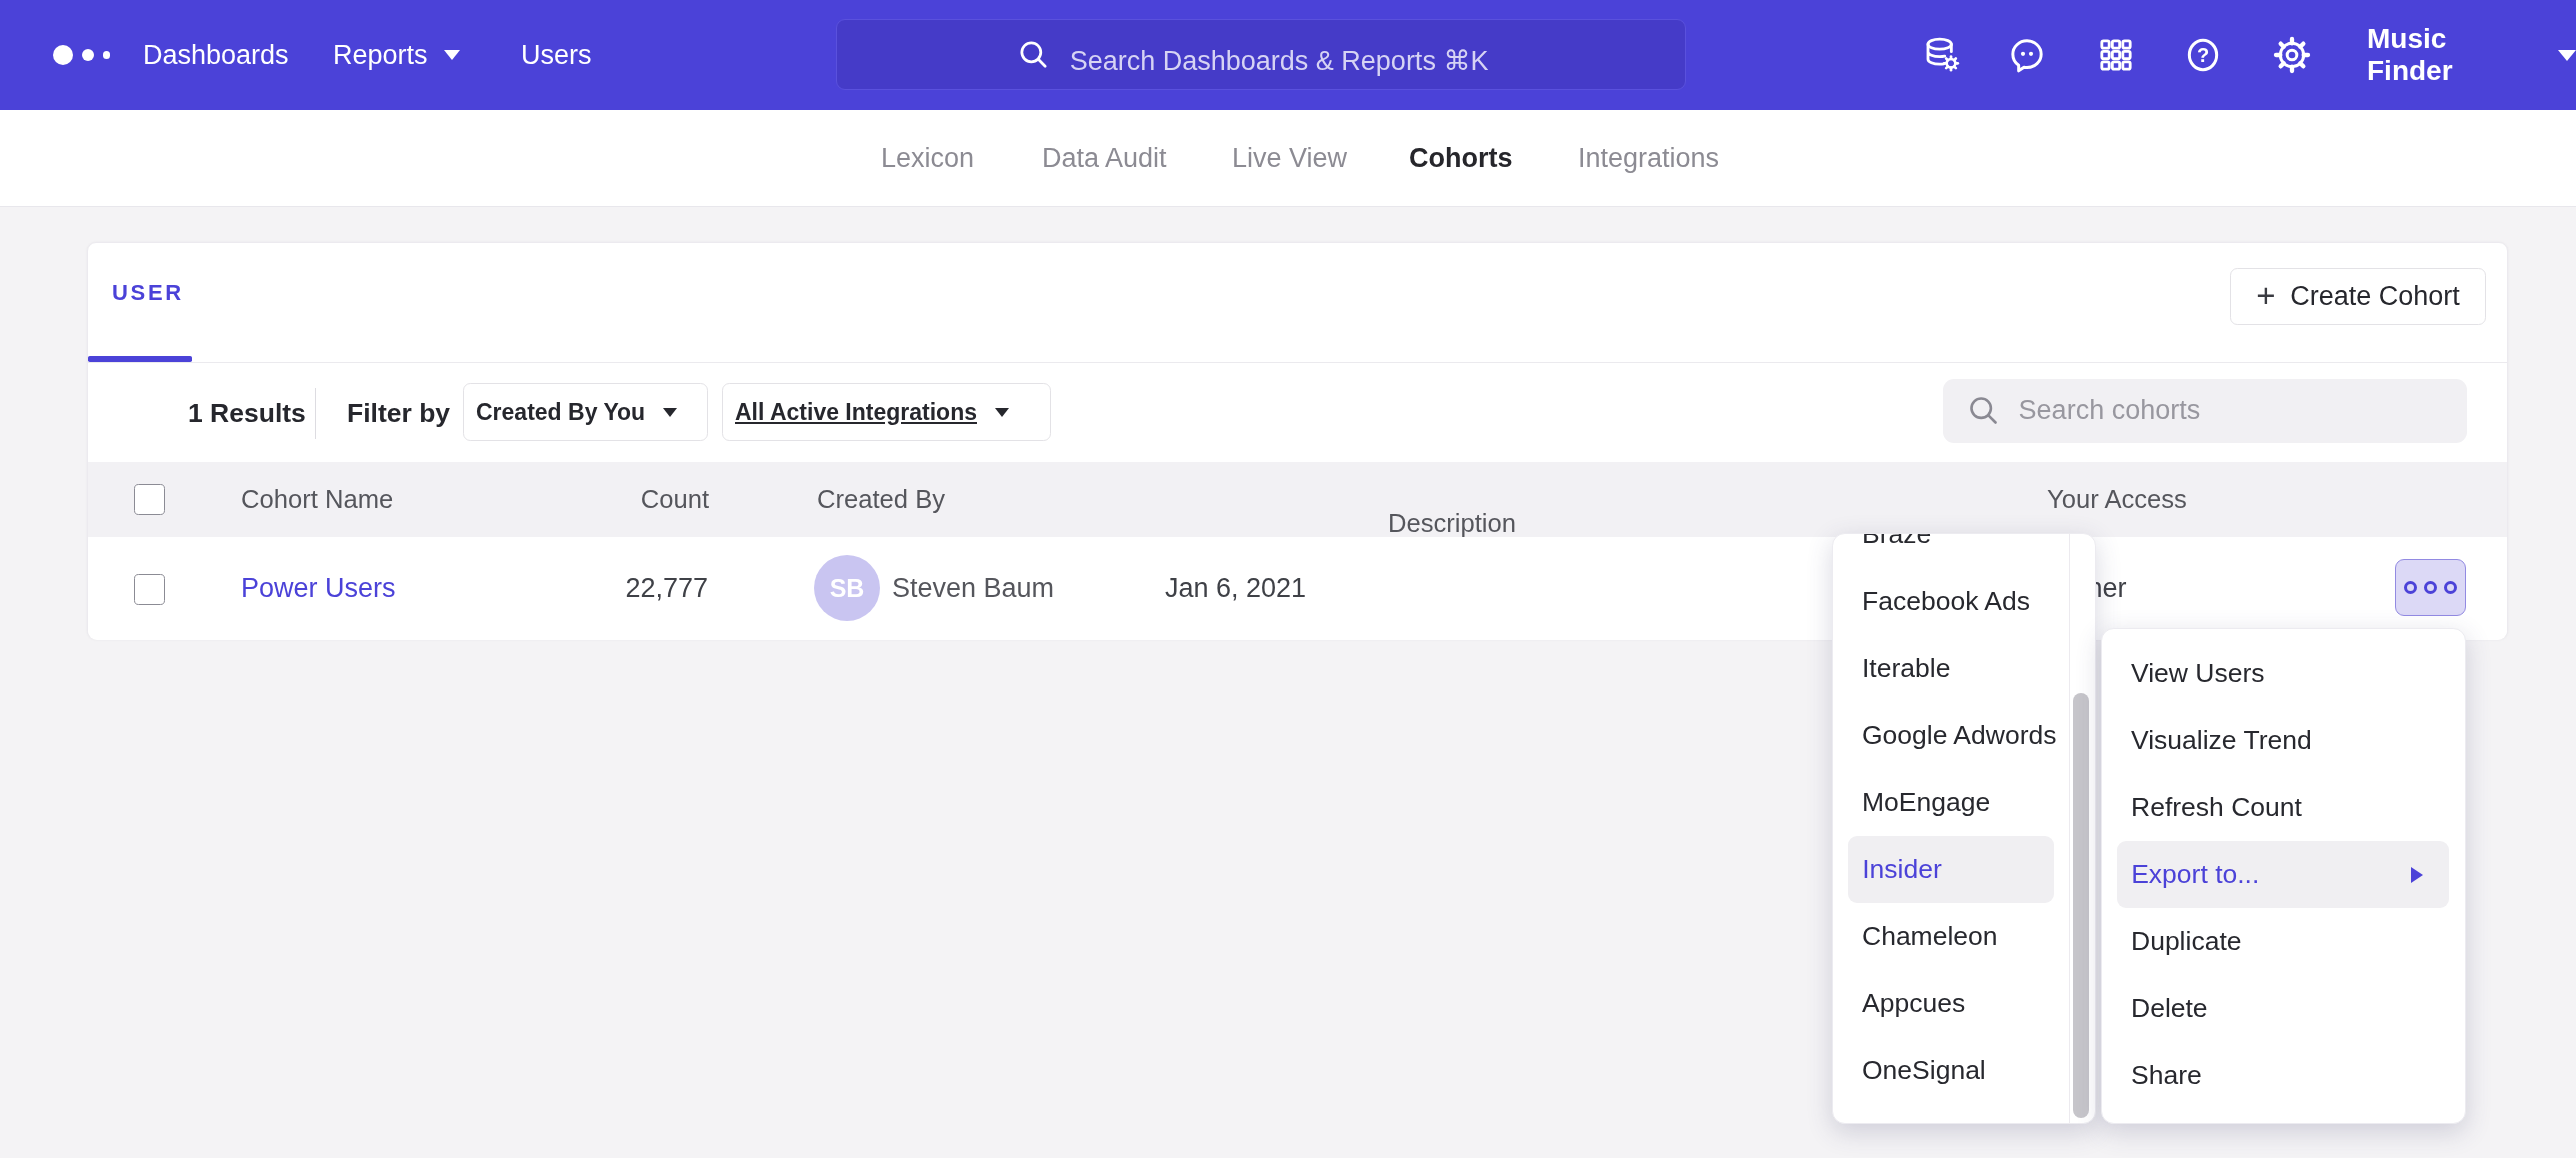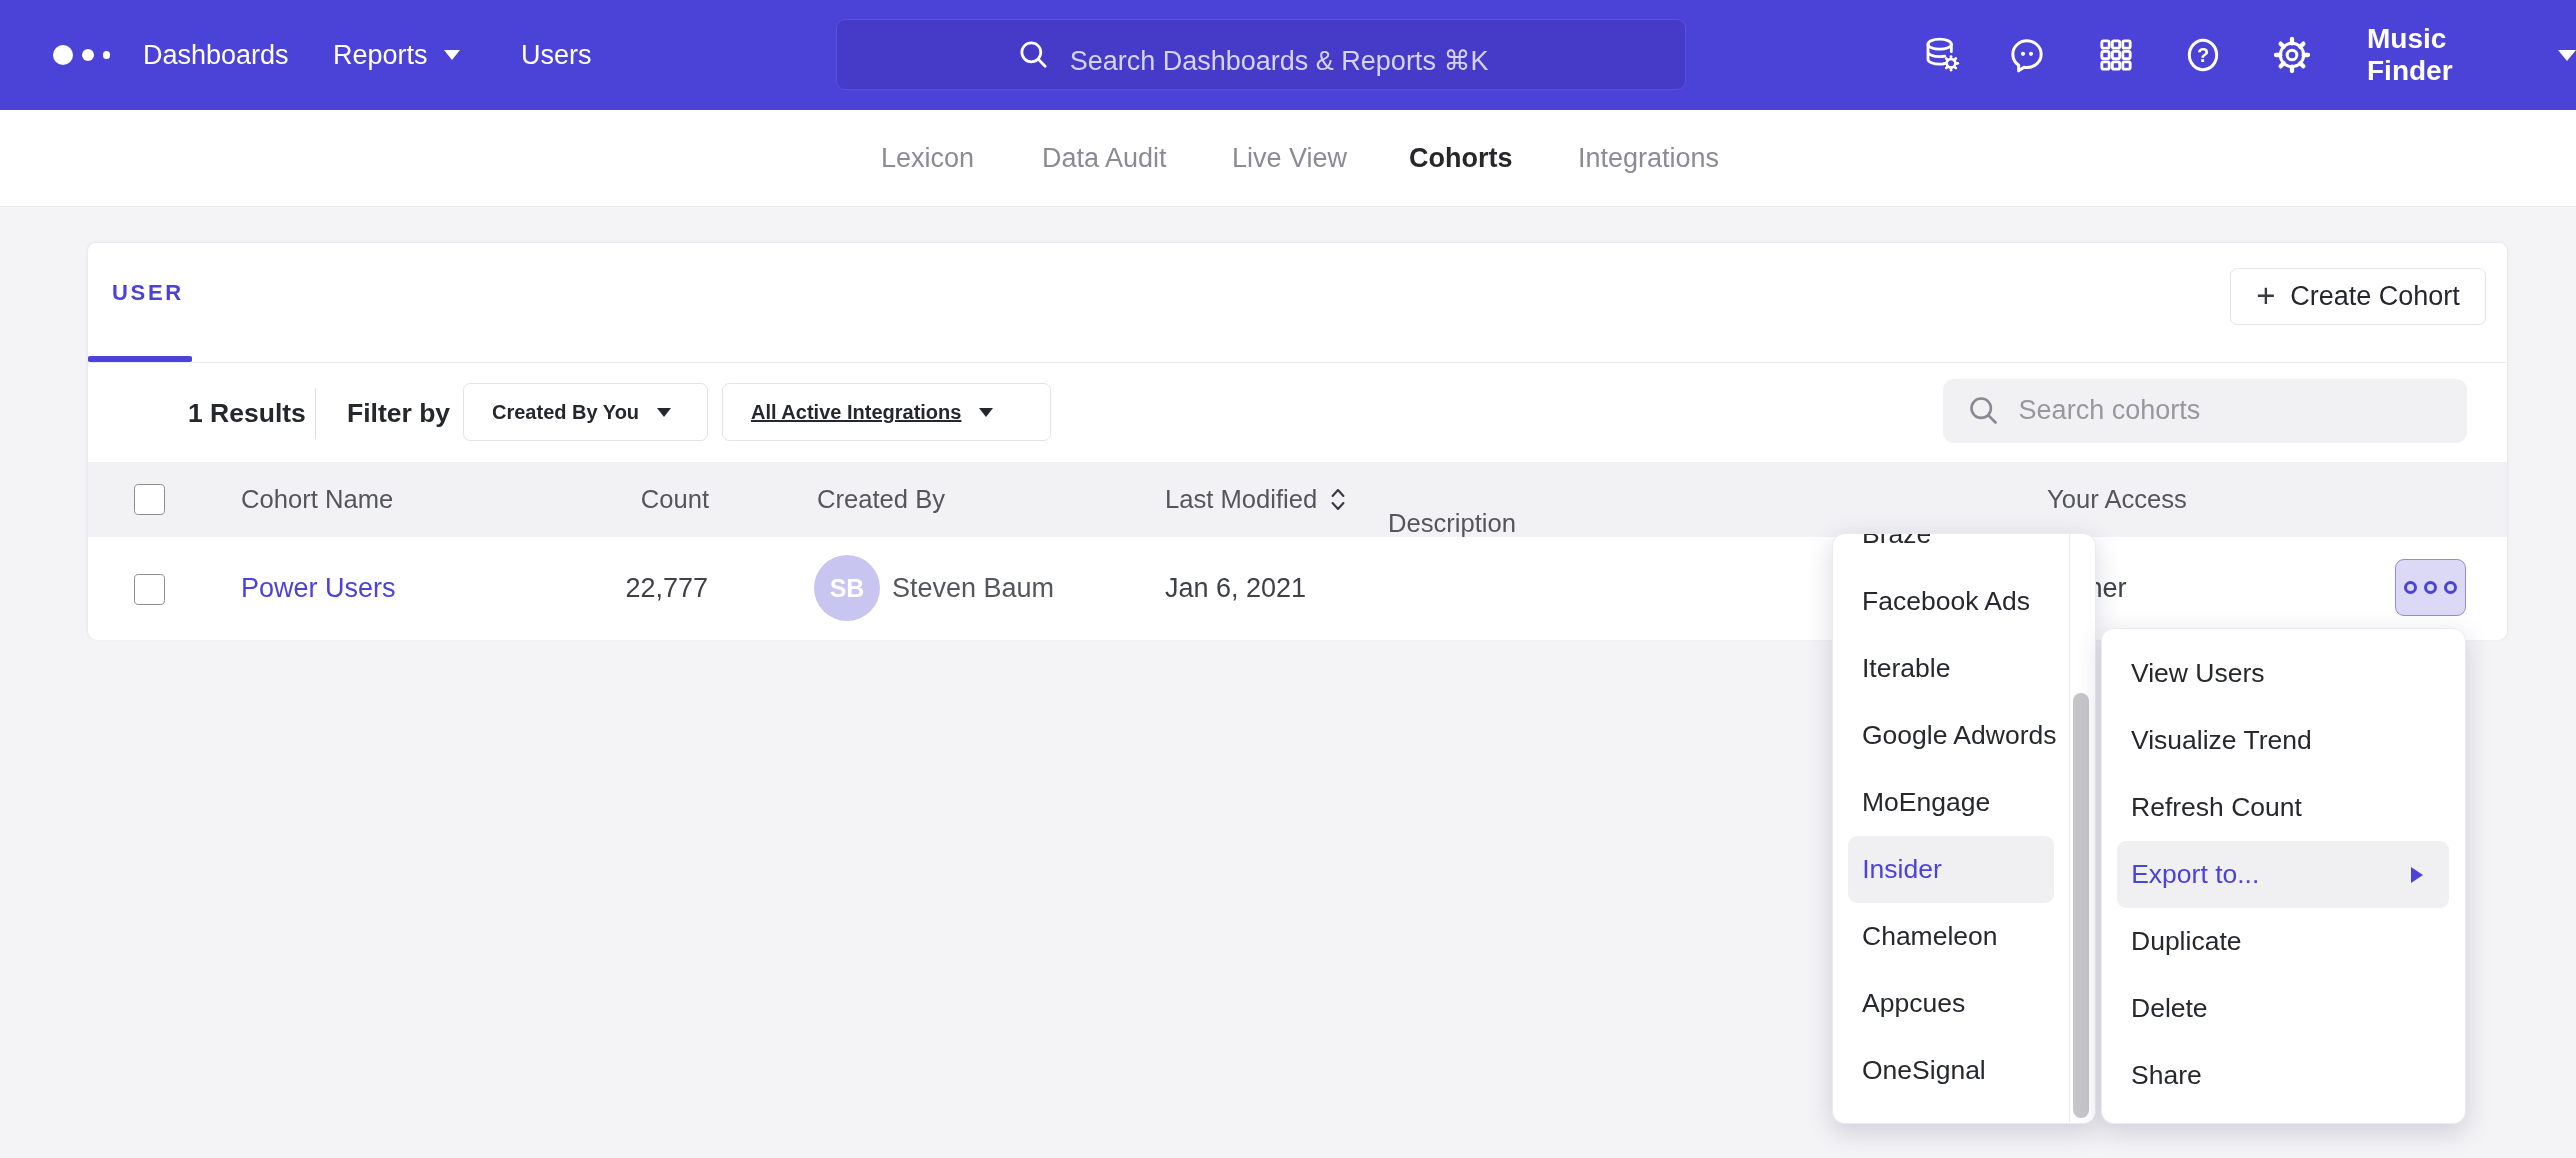--- a/index.html
+++ b/index.html
@@ -32,21 +32,21 @@
   .type-row { position:absolute; left:0; top:0; width:100%; height:120px; border-bottom:0.9px solid #ebeaee; }
   .type-tab { position:absolute; left:24px; top:37px; font-size:22px; font-weight:700; letter-spacing:2.7px; color:#4b42d8; cursor:pointer; }
   .type-underline { position:absolute; left:0; top:113px; width:104px; height:6.4px; background:#4b42d8; border-radius:1.8px; }
   .create-btn { position:absolute; left:2142px; top:25px; width:256px; height:57px; border:0.9px solid #e3e2e6; border-radius:7.3px; background:#fff; display:flex; align-items:center; justify-content:center; gap:14.6px; font-size:27px; font-weight:500; color:#26272d; cursor:pointer; }
   .create-btn .plus { font-size:33px; font-weight:400; color:#3a3b41; line-height:1; margin-top:-2.7px; }
 
   .filter-row { position:absolute; left:0; top:120px; width:100%; height:100px; }
   .results { position:absolute; left:100px; top:0; height:100px; display:flex; align-items:center; font-size:26.5px; font-weight:600; color:#26272d; }
   .vdiv { position:absolute; left:227px; top:25px; width:0.9px; height:51px; background:#dddce1; }
   .filter-by { position:absolute; left:259px; top:0; height:100px; display:flex; align-items:center; font-size:26.5px; font-weight:600; color:#26272d; }
-  .dd { position:absolute; top:20px; height:58px; border:0.9px solid #e3e2e6; border-radius:7.3px; background:#fff; display:flex; align-items:center; padding:0 28px; gap:18px; font-size:20px; font-weight:600; color:#26272d; cursor:pointer; }
+  .dd { position:absolute; top:20px; height:58px; border:0.9px solid #e3e2e6; border-radius:7.3px; background:#fff; display:flex; align-items:center; padding:0 12px; gap:18px; font-size:23px; font-weight:600; color:#26272d; cursor:pointer; }
   .dd .caret { width:0; height:0; border-left:7.3px solid transparent; border-right:7.3px solid transparent; border-top:9px solid #26272d; }
   .dd.dd1 { left:375px; width:245px; }
   .dd.dd2 { left:634px; width:329px;text-decoration:underline; }
   .cohort-search { position:absolute; left:1855px; top:15.5px; width:524px; height:64px; background:#f1f0f3; border-radius:11px; display:flex; align-items:center; padding:0 22px; gap:14.6px; cursor:text; }
   .cohort-search input { background:transparent; border:none; outline:none; font-size:27px; color:#55565c; width:384px; font-family:inherit; }
   .cohort-search input::placeholder { color:#98979f; opacity:1; }
 
   .thead { position:absolute; left:0; top:219px; width:100%; height:75px; background:#f2f1f4; }
   .th { position:absolute; top:0; height:75px; display:flex; align-items:center; font-size:25.6px; font-weight:500; color:#55565c; }
   .checkbox { position:absolute; width:31px; height:31px; border:1.8px solid #8b8b94; border-radius:4.6px; background:#fff; cursor:pointer; }
@@ -199,29 +199,20 @@
         </svg>
         <input type="text" placeholder="Search cohorts" style="">
       </div>
     </div>
 
     <div class="thead">
       <span class="checkbox" style="left:46px; top:22px;"></span>
       <div class="th" style="left:153px;">Cohort Name</div>
       <div class="th" style="left:511px; width:110px; justify-content:flex-end;">Count</div>
       <div class="th" style="left:729px;">Created By</div>
-      <div class="th" style="left:1077px;">
-        <span>Last Modified</span>
-        <span class="sort-icon">
-          <svg width="20" height="27" viewBox="0 0 22 30">
-            <path d="M5 11 L11 4.5 L17 11" fill="none" stroke="#3a3b40" stroke-width="2.4" stroke-linecap="round" stroke-linejoin="round"></path>
-            <path d="M5 19 L11 25.5 L17 19" fill="none" stroke="#3a3b40" stroke-width="2.4" stroke-linecap="round" stroke-linejoin="round"></path>
-          </svg>
-        </span>
-      </div>
       <div class="th" style="left:1300px;margin-top:24px;">Description</div>
       <div class="th" style="left:1959px;">Your Access</div>
     </div>
 
     <div class="trow">
       <span class="checkbox" style="left:46px; top:37px;"></span>
       <div class="td" style="left:153px;">
           <span class="cohort-link">Power Users</span>
         </div>
       <div class="td" style="left:483px; width:137px; justify-content:flex-end;">22,777</div>

